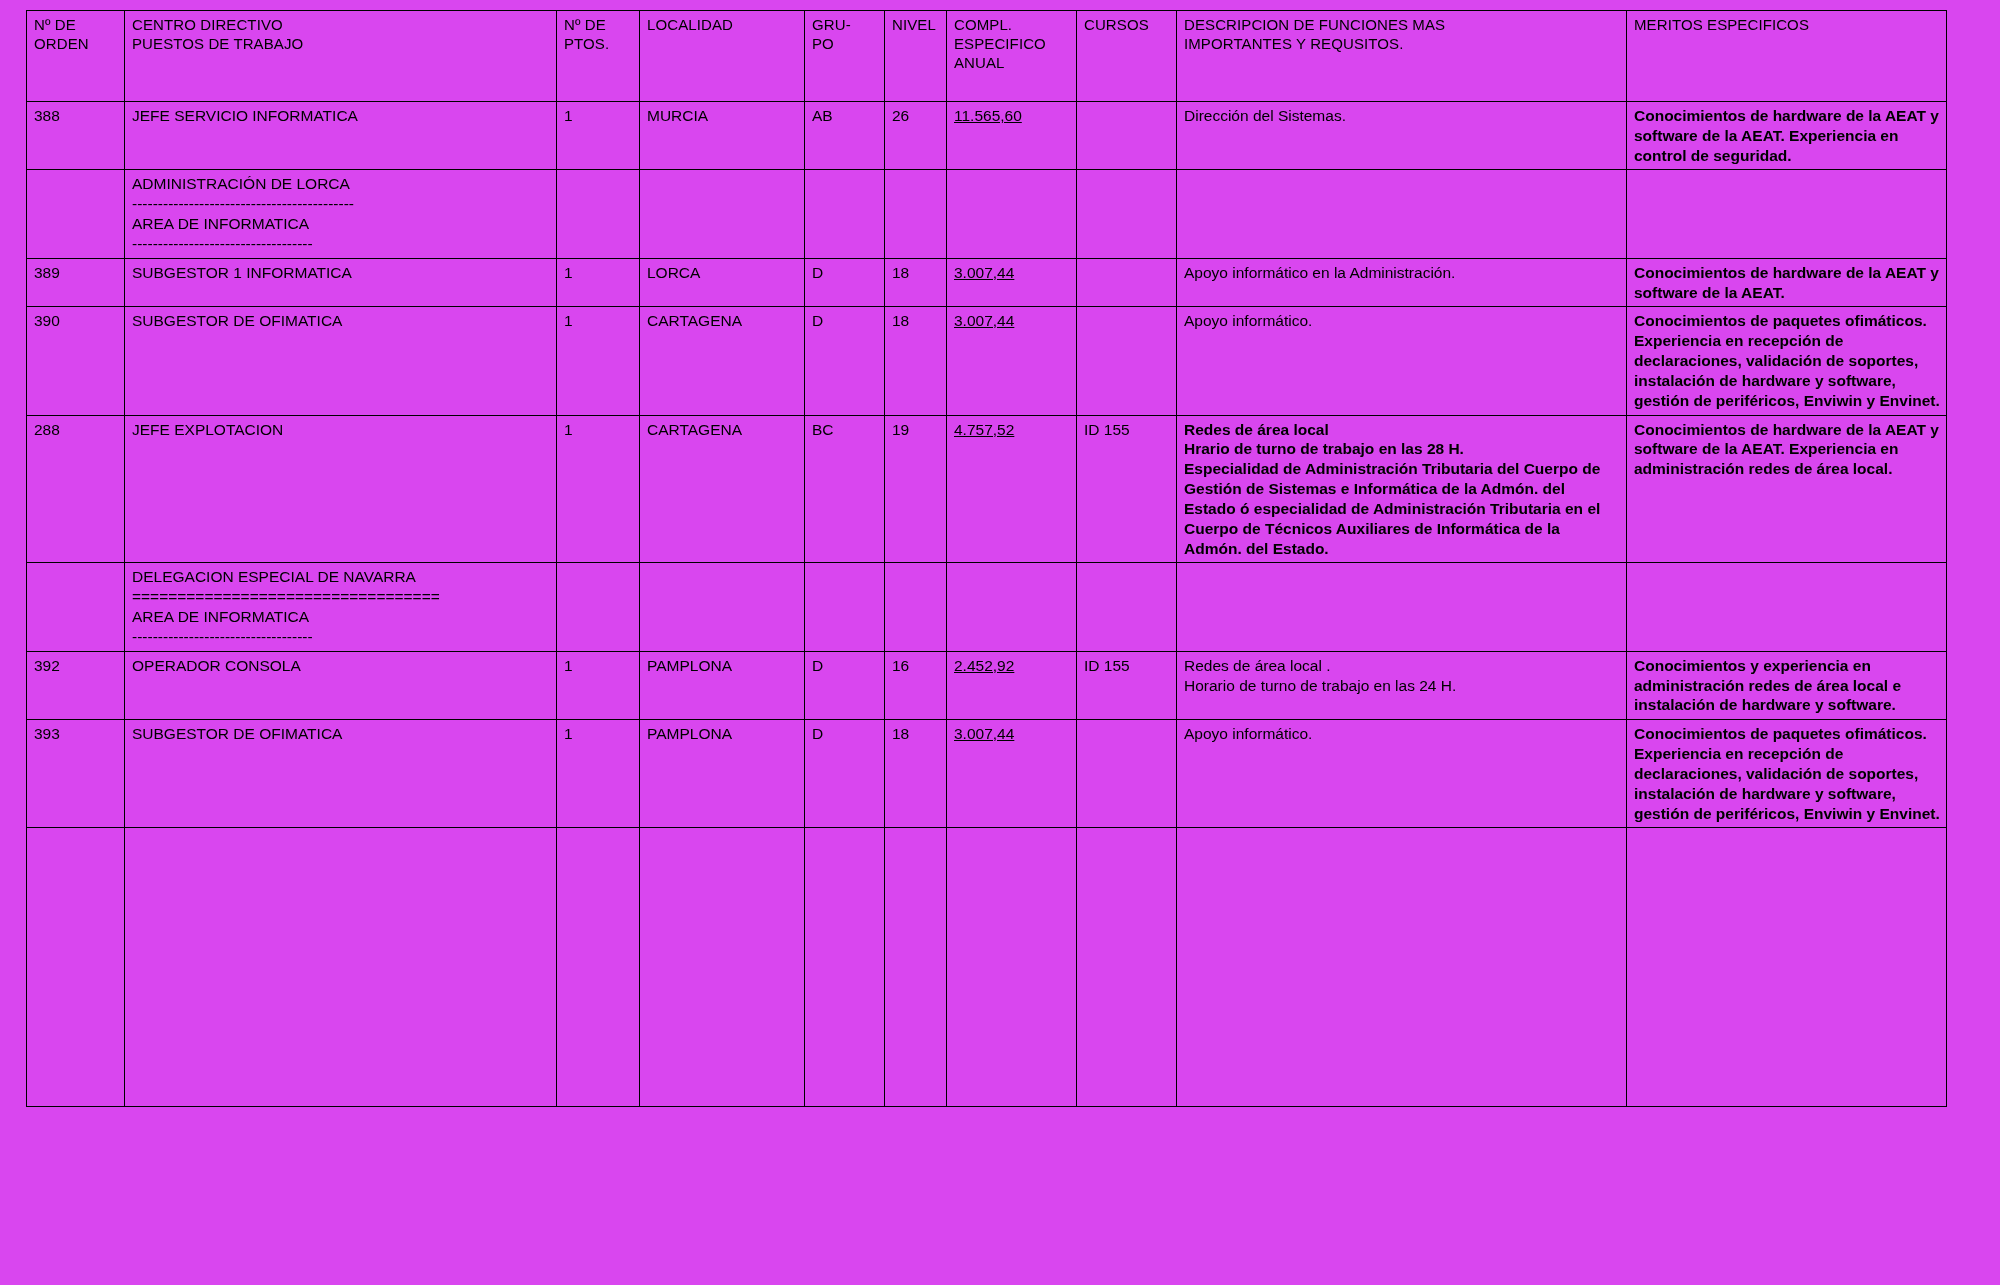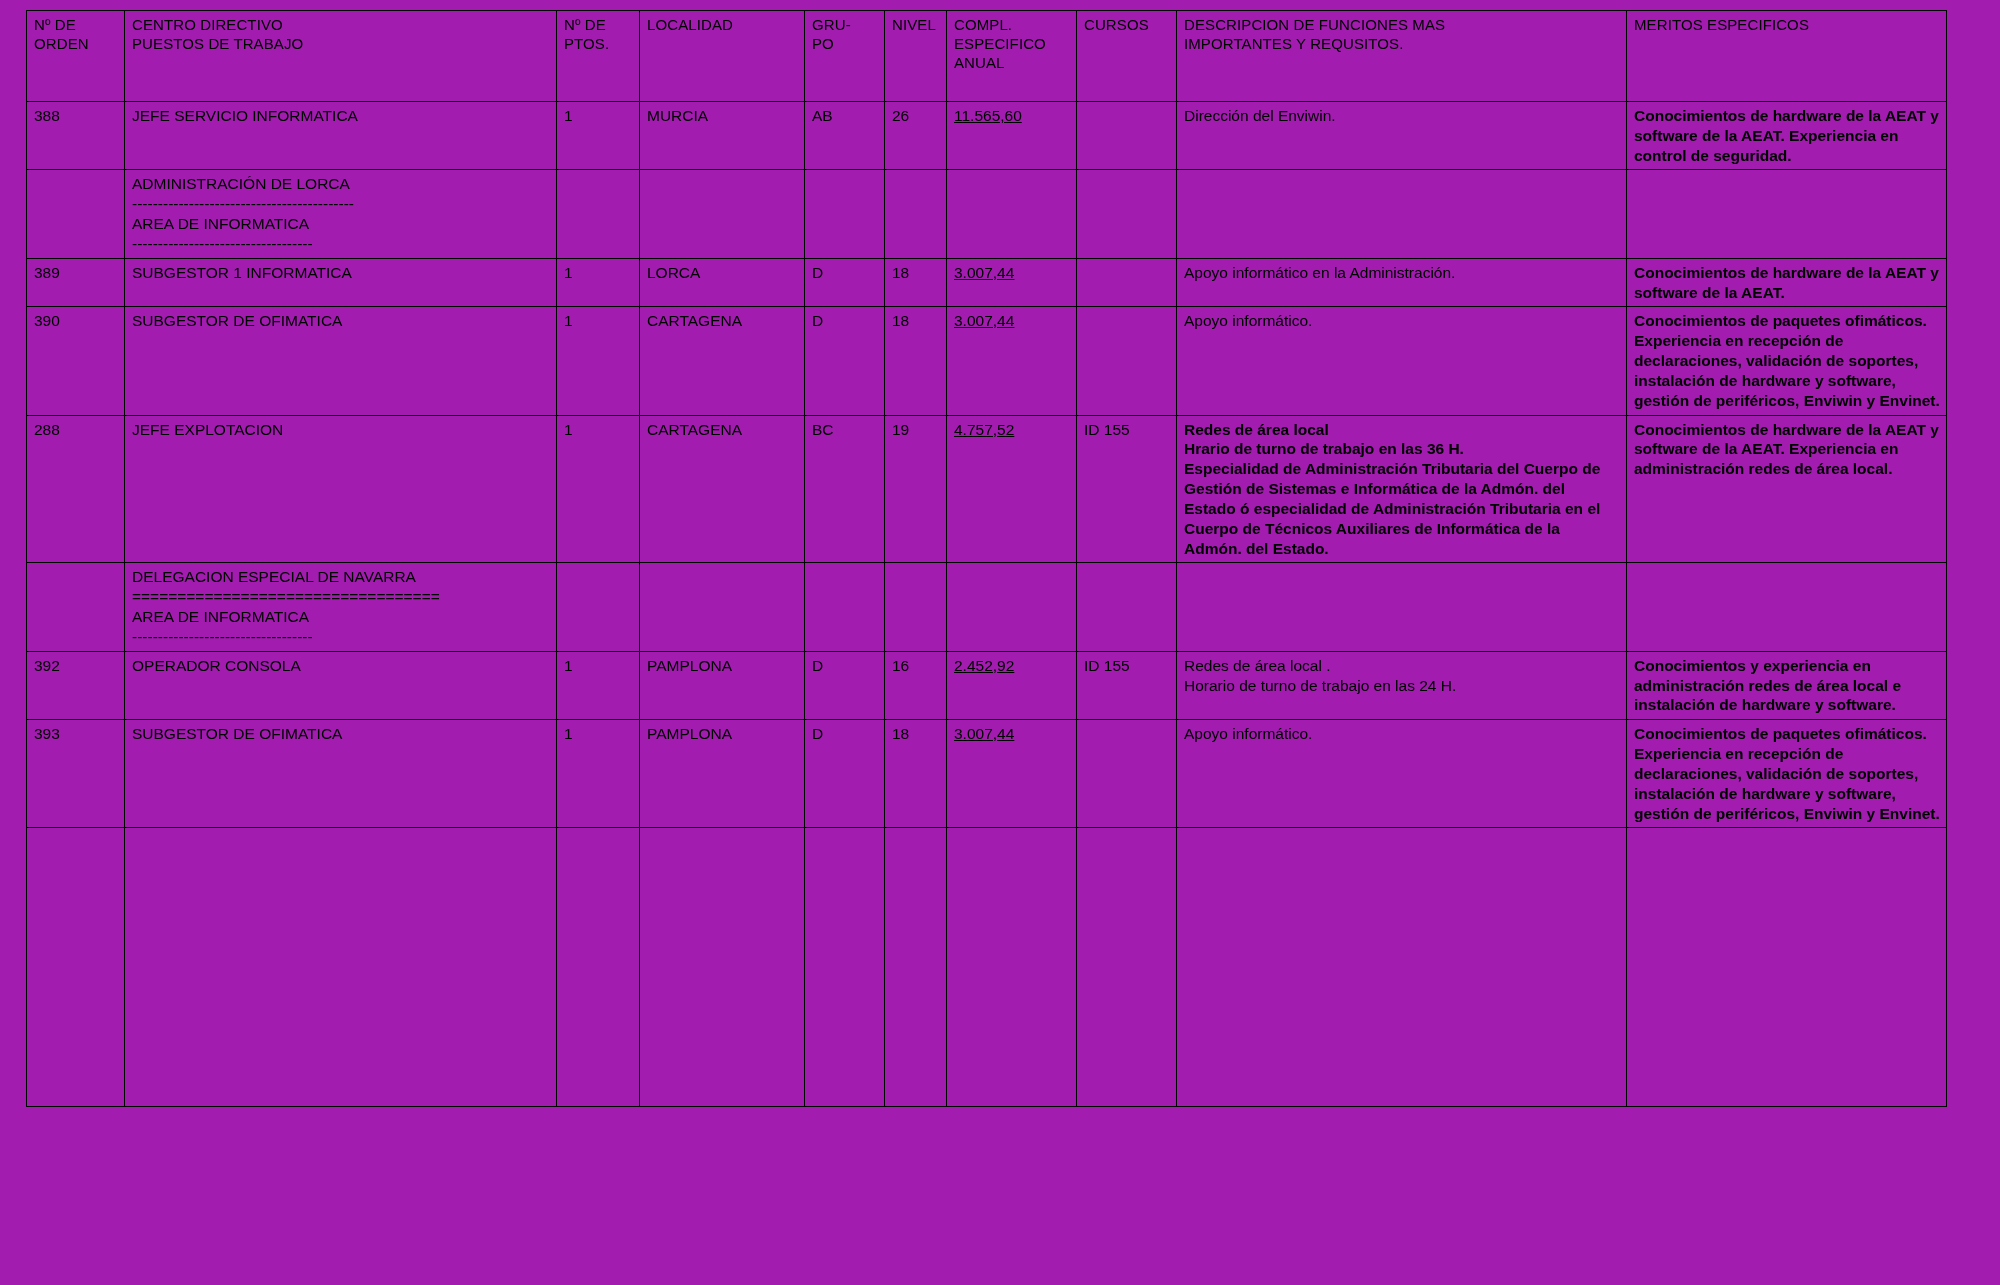--- a/index.html
+++ b/index.html
@@ -8,21 +8,21 @@
     background: #ffffff;
   }
   body {
     font-family: "Liberation Sans", sans-serif;
     color: #000000;
   }
   .page {
     position: relative;
     width: 2000px;
     height: 1285px;
-    background: #a21caf;
+    background: #d946ef;
     box-sizing: border-box;
   }
   .table-wrap {
     position: absolute;
     left: 26px;
     top: 10px;
     width: 1920px;
     height: 1240px;
   }
   table.doc {
@@ -136,21 +136,21 @@
 
         <tr>
           <td class="num">388</td>
           <td><span class="blk">JEFE SERVICIO INFORMATICA</span></td>
           <td class="ptos">1</td>
           <td>MURCIA</td>
           <td class="grupo">AB</td>
           <td class="nivel">26</td>
           <td class="compl">11.565,60</td>
           <td class="cursos"></td>
-          <td><span class="blk">Dirección del Enviwin.</span></td>
+          <td><span class="blk">Dirección del Sistemas.</span></td>
           <td><span class="blk just">Conocimientos de hardware de la AEAT y software de la AEAT. Experiencia en control de seguridad.</span></td>
         </tr>
 
         <tr>
           <td class="num"></td>
           <td><span class="blk">ADMINISTRACIÓN DE LORCA
 -------------------------------------------
 AREA DE INFORMATICA
 -----------------------------------</span></td>
           <td class="ptos"></td>
@@ -194,21 +194,21 @@
         <tr>
           <td class="num">288</td>
           <td><span class="blk">JEFE EXPLOTACION</span></td>
           <td class="ptos">1</td>
           <td>CARTAGENA</td>
           <td class="grupo">BC</td>
           <td class="nivel">19</td>
           <td class="compl">4.757,52</td>
           <td class="cursos">ID  155</td>
           <td><span class="blk just">Redes de área local
-Hrario de turno de trabajo en las 36  H.
+Hrario de turno de trabajo en las 28  H.
 Especialidad de Administración Tributaria del  Cuerpo de Gestión de Sistemas  e Informática de la Admón. del Estado ó especialidad de Administración Tributaria en el Cuerpo de Técnicos Auxiliares de Informática de la Admón. del Estado.</span></td>
           <td><span class="blk just">Conocimientos de hardware de la AEAT y software de la AEAT. Experiencia en administración redes de área local.</span></td>
         </tr>
 
         <tr>
           <td class="num"></td>
           <td><span class="blk">DELEGACION ESPECIAL DE NAVARRA
 ==================================
 AREA DE INFORMATICA
 -----------------------------------</span></td>

